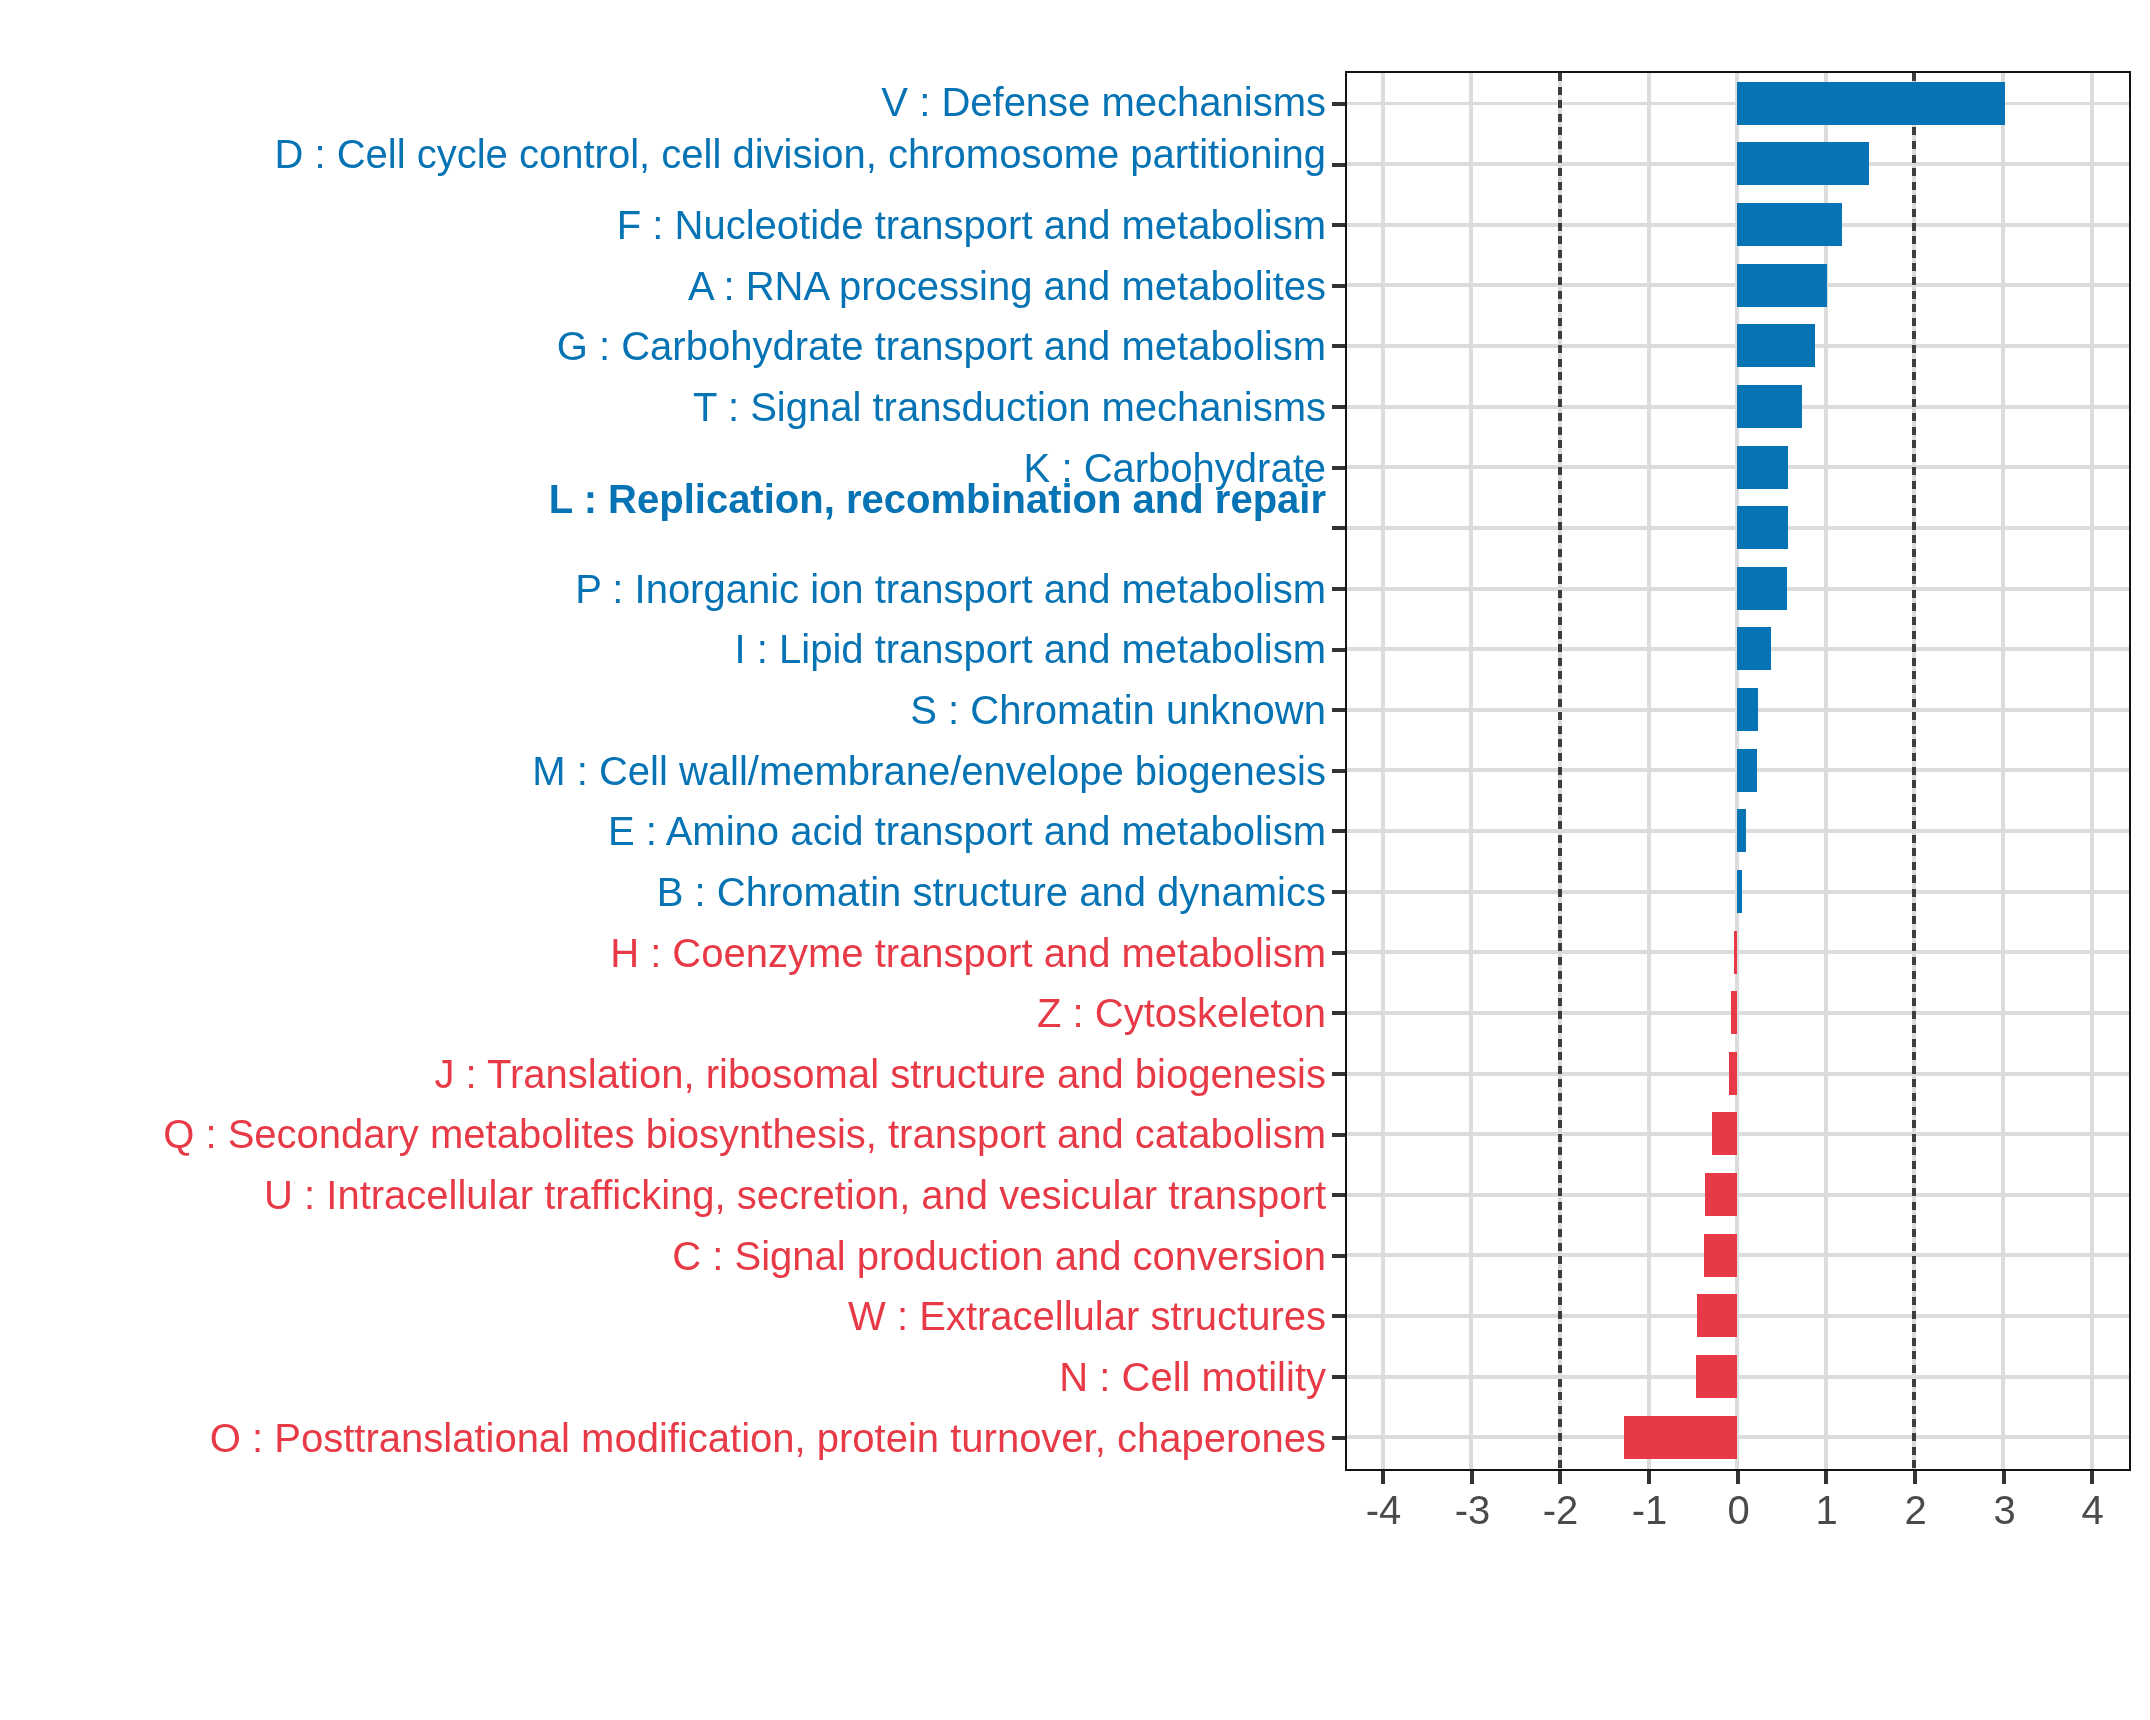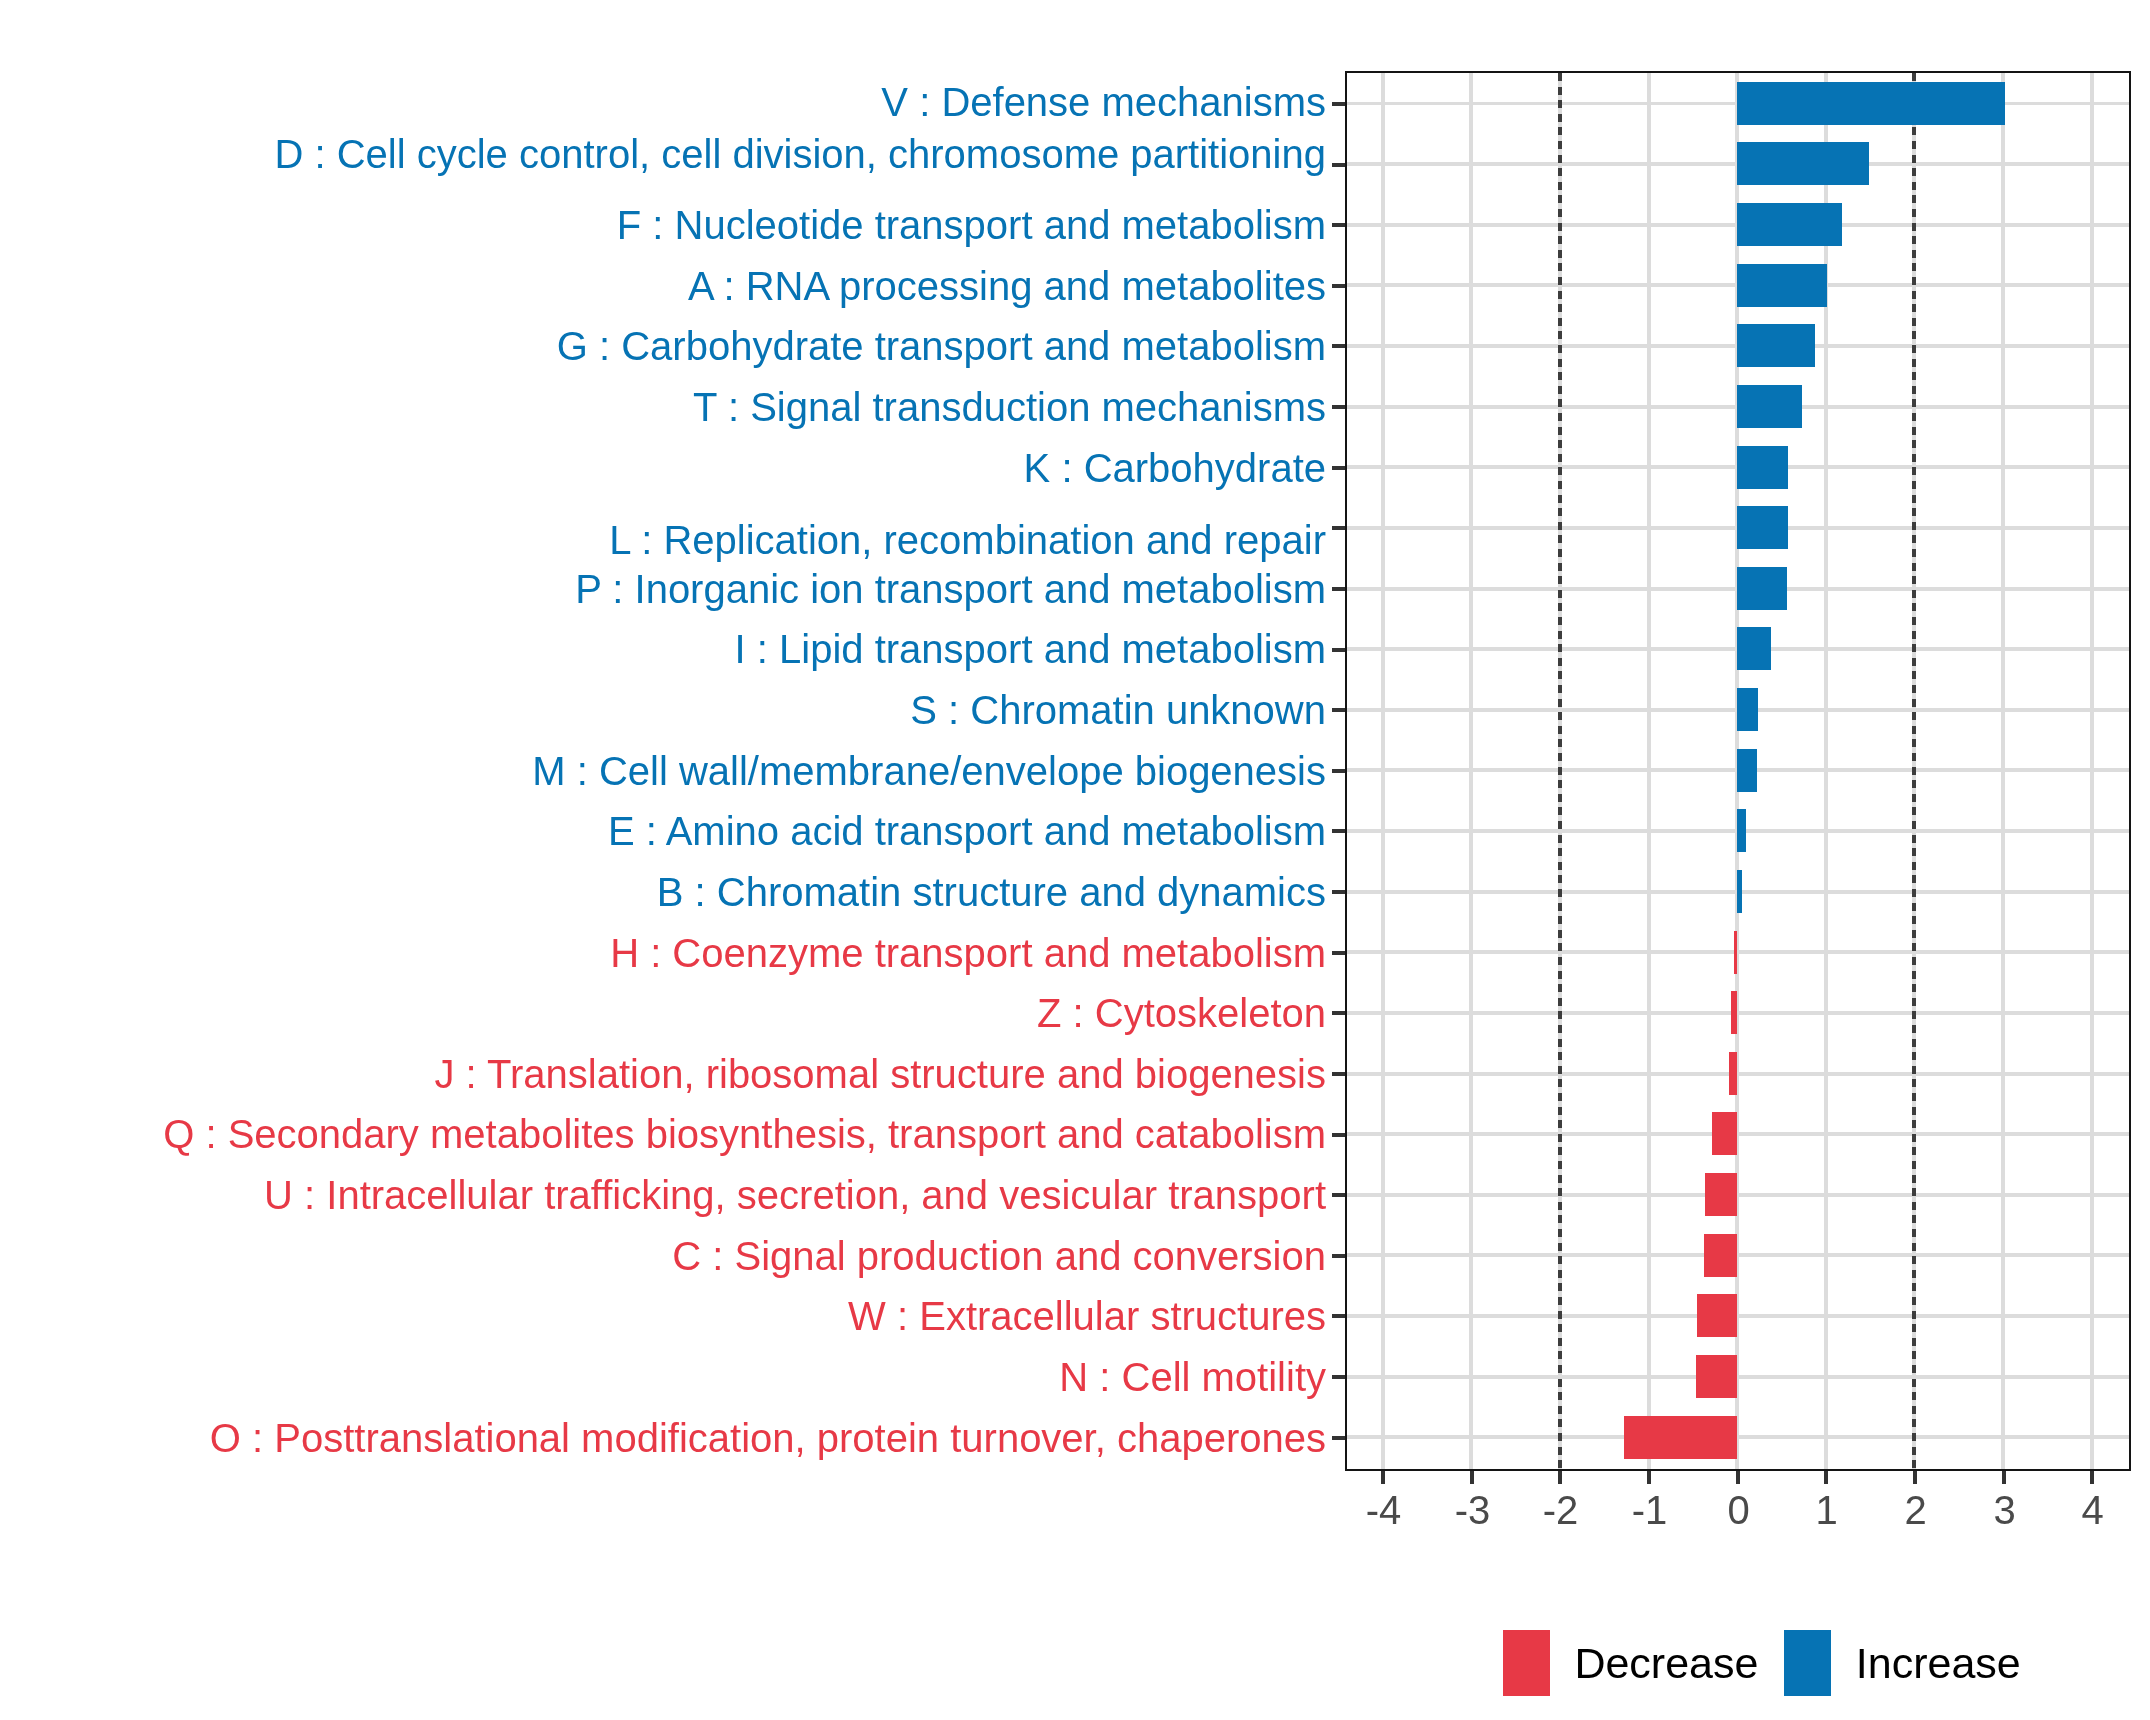--- a/index.html
+++ b/index.html
@@ -131,21 +131,21 @@
       <div class="y-label increase" style="top: 195px; height: 61px; line-height: 61px;">F : Nucleotide transport and metabolism</div>
       <div class="y-tick" style="top: 223px;"></div>
       <div class="y-label increase" style="top: 256px; height: 61px; line-height: 61px;">A : RNA processing and metabolites</div>
       <div class="y-tick" style="top: 284px;"></div>
       <div class="y-label increase" style="top: 316px; height: 61px; line-height: 61px;">G : Carbohydrate transport and metabolism</div>
       <div class="y-tick" style="top: 344px;"></div>
       <div class="y-label increase" style="top: 377px; height: 61px; line-height: 61px;">T : Signal transduction mechanisms</div>
       <div class="y-tick" style="top: 405px;"></div>
       <div class="y-label increase" style="top: 438px; height: 61px; line-height: 61px;">K : Carbohydrate</div>
       <div class="y-tick" style="top: 466px;"></div>
-      <div class="y-label increase" style="top: 510px; height: 61px; line-height: 61px;">L : Replication, recombination and repair</div>
+      <div class="y-label increase" style="top: 469px; height: 61px; line-height: 61px; font-weight: bold;">L : Replication, recombination and repair</div>
       <div class="y-tick" style="top: 526px;"></div>
       <div class="y-label increase" style="top: 559px; height: 61px; line-height: 61px;">P : Inorganic ion transport and metabolism</div>
       <div class="y-tick" style="top: 587px;"></div>
       <div class="y-label increase" style="top: 619px; height: 61px; line-height: 61px;">I : Lipid transport and metabolism</div>
       <div class="y-tick" style="top: 648px;"></div>
       <div class="y-label increase" style="top: 680px; height: 61px; line-height: 61px;">S : Chromatin unknown</div>
       <div class="y-tick" style="top: 708px;"></div>
       <div class="y-label increase" style="top: 741px; height: 61px; line-height: 61px;">M : Cell wall/membrane/envelope biogenesis</div>
       <div class="y-tick" style="top: 769px;"></div>
       <div class="y-label increase" style="top: 801px; height: 61px; line-height: 61px;">E : Amino acid transport and metabolism</div>
@@ -184,24 +184,14 @@
       <div class="x-tick-label" style="left: 1738px;">0</div>
       <div class="x-tick" style="left: 1824px;"></div>
       <div class="x-tick-label" style="left: 1826px;">1</div>
       <div class="x-tick" style="left: 1913px;"></div>
       <div class="x-tick-label" style="left: 1915px;">2</div>
       <div class="x-tick" style="left: 2002px;"></div>
       <div class="x-tick-label" style="left: 2004px;">3</div>
       <div class="x-tick" style="left: 2090px;"></div>
       <div class="x-tick-label" style="left: 2092px;">4</div>
     </div>
-  <div class="legend" id="legend">
-      <div class="legend-item">
-        <div class="legend-swatch" style="background: rgb(231, 57, 70);"></div>
-        <div class="legend-label">Decrease</div>
-      </div>
-      <div class="legend-item">
-        <div class="legend-swatch" style="background: rgb(6, 115, 180);"></div>
-        <div class="legend-label">Increase</div>
-      </div>
-    </div>
 </div>
 
 
 </body></html>

